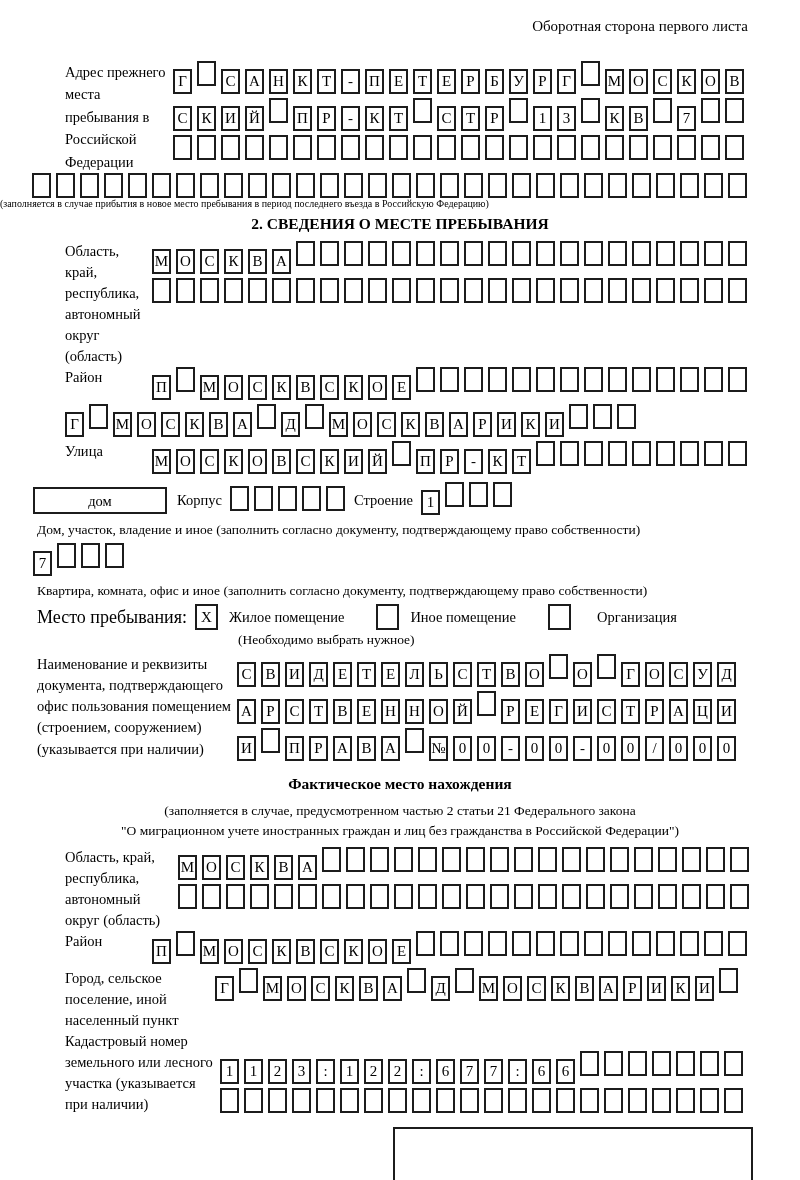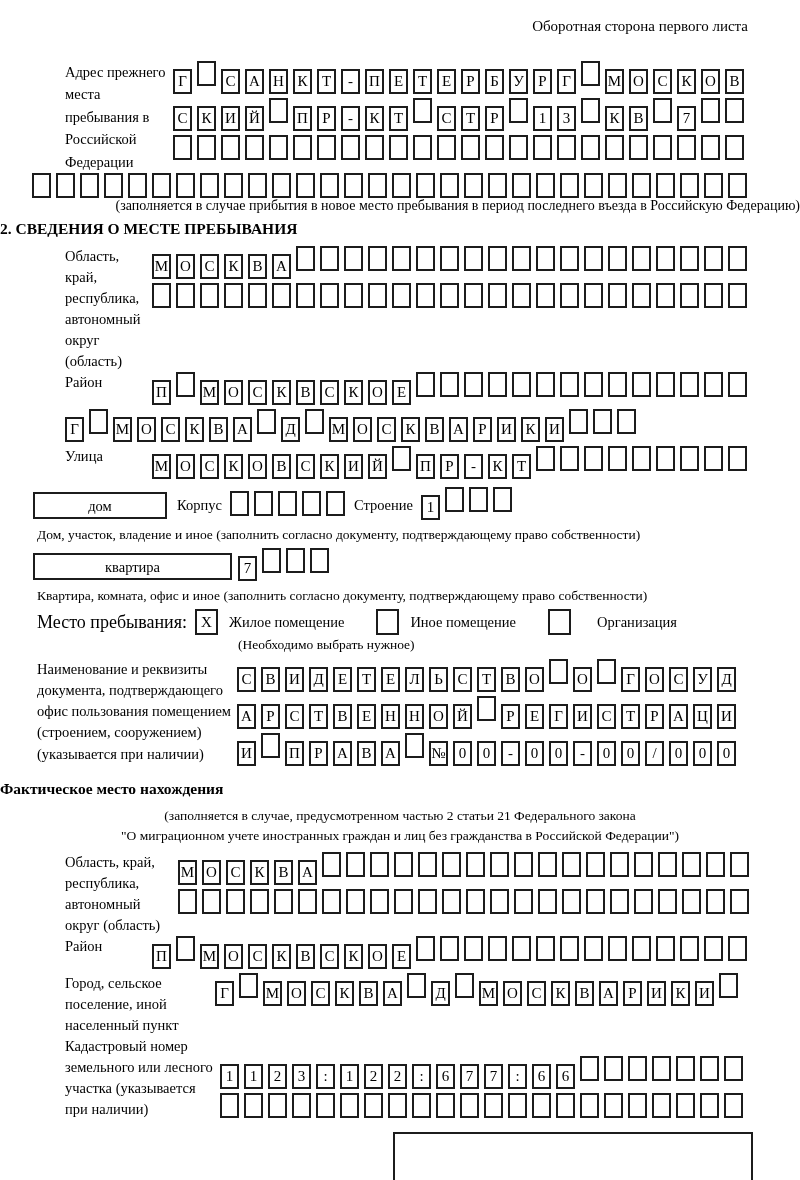--- a/index.html
+++ b/index.html
@@ -15,22 +15,22 @@
   
   .boxrow{ white-space:nowrap; line-height:0; margin-bottom:4px; }
   .cb{
     display:inline-flex; align-items:center; justify-content:center;
     width:19px; height:25px; box-sizing:border-box;
     border:2px solid #1c1c1c; margin-right:5px;
     font-size:15px; line-height:1; background:#fff;
   }
   .lblcol{ font-size:14.5px; line-height:1.45; }
 
-  .sec-title{ font-weight:bold; font-size:15.5px; margin:6px 0 8px 0; }
-  .note-center{ text-align:right; font-size:14px; }
+  .sec-title{ text-align:center; font-weight:bold; font-size:15.5px; margin:6px 0 8px 0; }
+  .note-center{ text-align:left; font-size:10px; }
 
   
   .addr-block{ display:flex; margin:26px 0 0 65px; }
   .addr-block .lblcol{ width:108px; flex:0 0 108px; line-height:1.55; }
   .addr-full{ margin:0 0 0 32px; }
 
   
   .s-row{ display:flex; margin-left:65px; }
   .w88{ width:87px; flex:0 0 87px; }
   .w112{ width:113px; flex:0 0 113px; }
@@ -120,21 +120,20 @@
   <div class="inline-line mt4">
     <span class="widebox dom">дом</span>
     <span class="inline-lbl">Корпус</span>
     <span class="boxrow"><span class="cb"></span><span class="cb"></span><span class="cb"></span><span class="cb"></span><span class="cb"></span></span>
     <span class="inline-lbl">Строение</span>
     <span class="boxrow"><span class="cb">1</span><span class="cb"></span><span class="cb"></span><span class="cb"></span></span>
   </div>
   <div class="sub-note">Дом, участок, владение и иное (заполнить согласно документу, подтверждающему право собственности)</div>
 
   <div class="inline-line">
-    <span class="widebox kv">квартира</span>
     <span class="boxrow"><span class="cb">7</span><span class="cb"></span><span class="cb"></span><span class="cb"></span></span>
   </div>
   <div class="sub-note">Квартира, комната, офис и иное (заполнить согласно документу, подтверждающему право собственности)</div>
 
   <div class="stay-row">
     <span class="stay-lbl">Место пребывания:</span>
     <span class="chk">X</span>
     <span class="optlbl">Жилое помещение</span>
     <span class="chk"></span>
     <span class="optlbl">Иное помещение</span>

